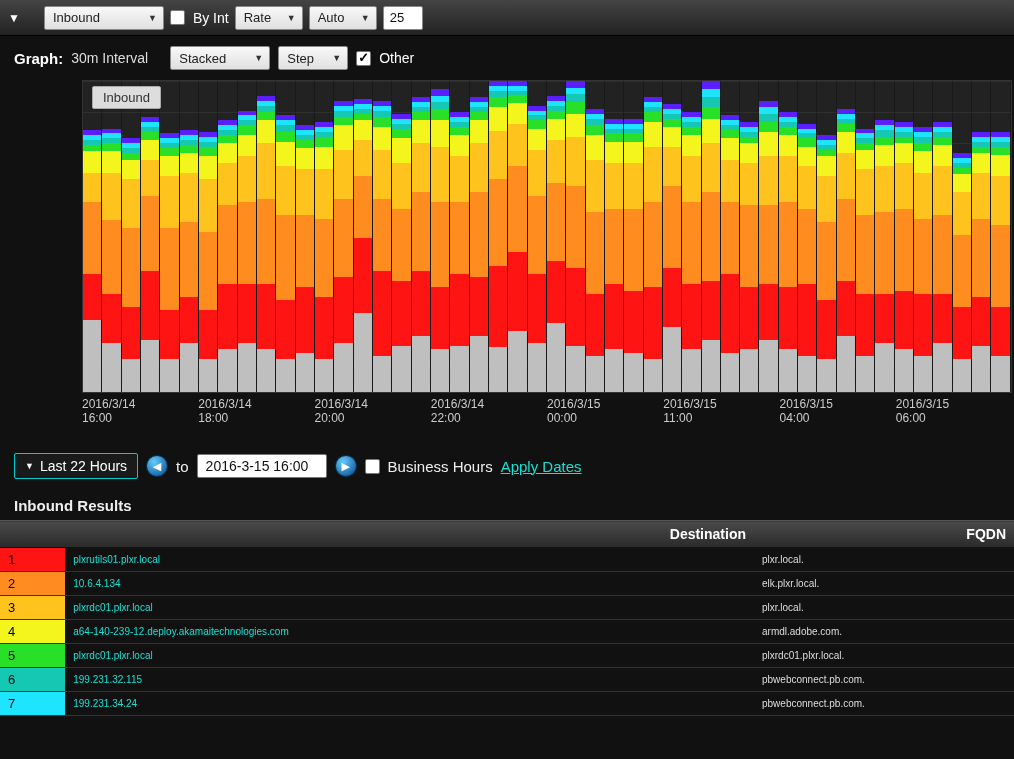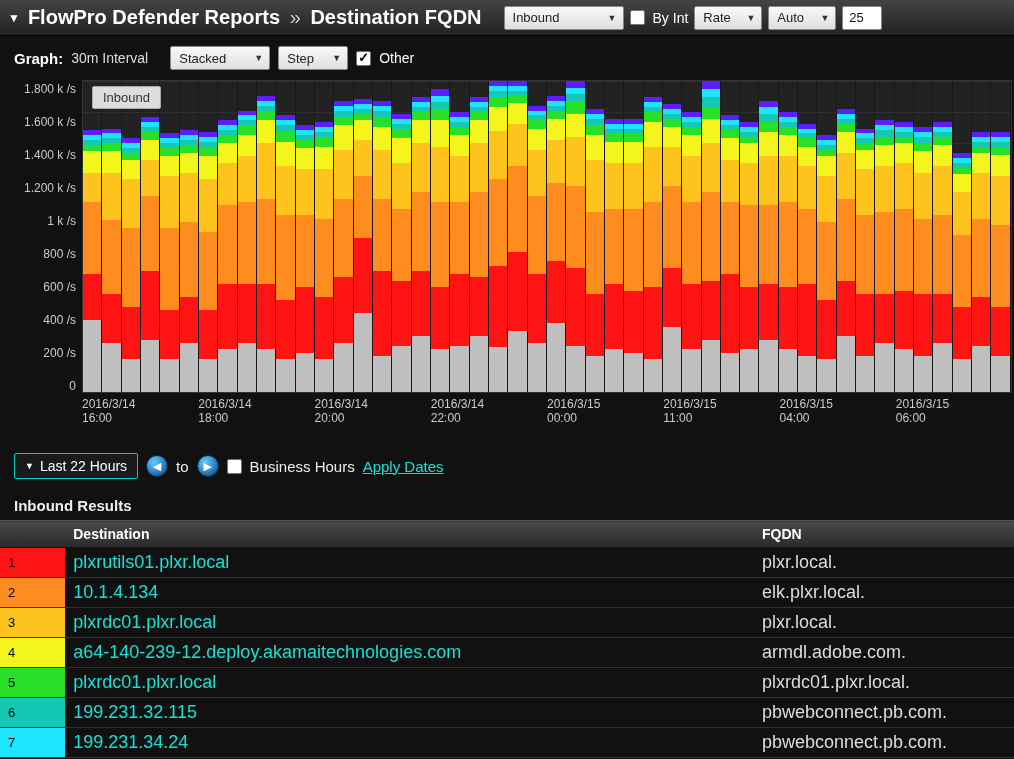--- a/index.html
+++ b/index.html
@@ -127,74 +127,57 @@
     padding:3px 8px; width:130px; font-size:14px; border-radius:2px;
   }
   .linklike { color:#17e0d4; font-size:15px; }
   .sectiontitle {
     color:#eee; font-size:15px; font-weight:bold;
     padding: 4px 14px 6px;
   }
   .tbl { width:100%; border-collapse:collapse; }
   .tbl th {
     background: linear-gradient(#4a4a4a,#2a2a2a);
-    color:#fff; text-align:left; padding:5px 8px; font-size:14px;
+    color:#fff; text-align:right; padding:5px 8px; font-size:14px;
     border-top:1px solid #555; border-bottom:1px solid #111;
   }
   .tbl td {
-    padding:4px 8px; font-size:18px;
+    padding:4px 8px; font-size:10px;
     border-bottom:1px solid #333;
     color:#ddd; background:#111;
   }
   .tbl td.rk { width:22px; text-align:left; color:#000; font-size:13px; background:#888;}
   .tbl td.sw { width:42px; }
   .tbl a { color:#17e0d4; text-decoration:none; }
 </style>
 </head>
 <body>
 
 <div class="header">
   <span class="tri">▼</span>
-  <span class="title">
-    <span>FlowPro Defender Reports</span>
-    <span class="sep">»</span>
-    <span>Destination FQDN</span>
-  </span>
   <span style="flex:0 0 10px"></span>
   <span class="sel" style="width:120px">Inbound</span>
   <span class="chk"></span>
   <span class="hdr-label">By Int</span>
   <span class="sel" style="width:68px">Rate</span>
   <span class="sel" style="width:68px">Auto</span>
   <span class="inputnum">25</span>
 </div>
 
 <div class="graphbar">
   <strong>Graph:</strong>
   <span class="int">30m Interval</span>
   <span style="width:6px"></span>
   <span class="sel" style="width:100px">Stacked</span>
   <span class="sel" style="width:70px">Step</span>
   <span class="chk checked"></span>
   <span style="color:#fff;font-size:14px">Other</span>
 </div>
 
 <div class="chartwrap">
-  <div class="yaxis" id="yaxis">
-      <div>1.800 k /s</div>
-      <div>1.600 k /s</div>
-      <div>1.400 k /s</div>
-      <div>1.200 k /s</div>
-      <div>1 k /s</div>
-      <div>800 /s</div>
-      <div>600 /s</div>
-      <div>400 /s</div>
-      <div>200 /s</div>
-      <div>0</div>
-    </div>
   <div class="plot">
     <div class="grid"></div>
     <div class="bars" id="bars">
         <div class="col">
           <div class="seg" style="background: rgb(90, 30, 255); height: 1.57895%;"></div>
           <div class="seg" style="background: rgb(30, 229, 255); height: 1.57895%;"></div>
           <div class="seg" style="background: rgb(20, 200, 180); height: 1.57895%;"></div>
           <div class="seg" style="background: rgb(40, 224, 40); height: 2.10526%;"></div>
           <div class="seg" style="background: rgb(245, 245, 30); height: 6.84211%;"></div>
           <div class="seg" style="background: rgb(255, 195, 30); height: 9.47368%;"></div>
@@ -758,20 +741,21 @@
     </div>
 </div>
 
 <div class="datebar">
   <span class="pillbtn">
     <span class="tri">▼</span>
     <span>Last 22 Hours</span>
   </span>
   <span class="circlebtn">◀</span>
   <span style="color:#eee;font-size:15px">to</span>
+  <span class="dinput">2016-3-15 16:00</span>
   <span class="circlebtn">▶</span>
   <span class="chk"></span>
   <span style="color:#eee;font-size:15px">Business Hours</span>
   <a href="#" class="linklike">Apply Dates</a>
 </div>
 
 <div class="sectiontitle">Inbound Results</div>
 
 <table class="tbl">
   <thead>
@@ -785,21 +769,21 @@
   <tbody id="rows">
       <tr>
         <td class="rk" style="background:#ff1414">1</td>
         <td class="sw" style="background:#ff1414"></td>
         <td><a href="#">plxrutils01.plxr.local</a></td>
         <td>plxr.local.</td>
       </tr>
       <tr>
         <td class="rk" style="background:#ff8c1e">2</td>
         <td class="sw" style="background:#ff8c1e"></td>
-        <td><a href="#">10.1.4.134</a></td>
+        <td><a href="#">10.6.4.134</a></td>
         <td>elk.plxr.local.</td>
       </tr>
       <tr>
         <td class="rk" style="background:#ffc31e">3</td>
         <td class="sw" style="background:#ffc31e"></td>
         <td><a href="#">plxrdc01.plxr.local</a></td>
         <td>plxr.local.</td>
       </tr>
       <tr>
         <td class="rk" style="background:#f5f51e">4</td>

